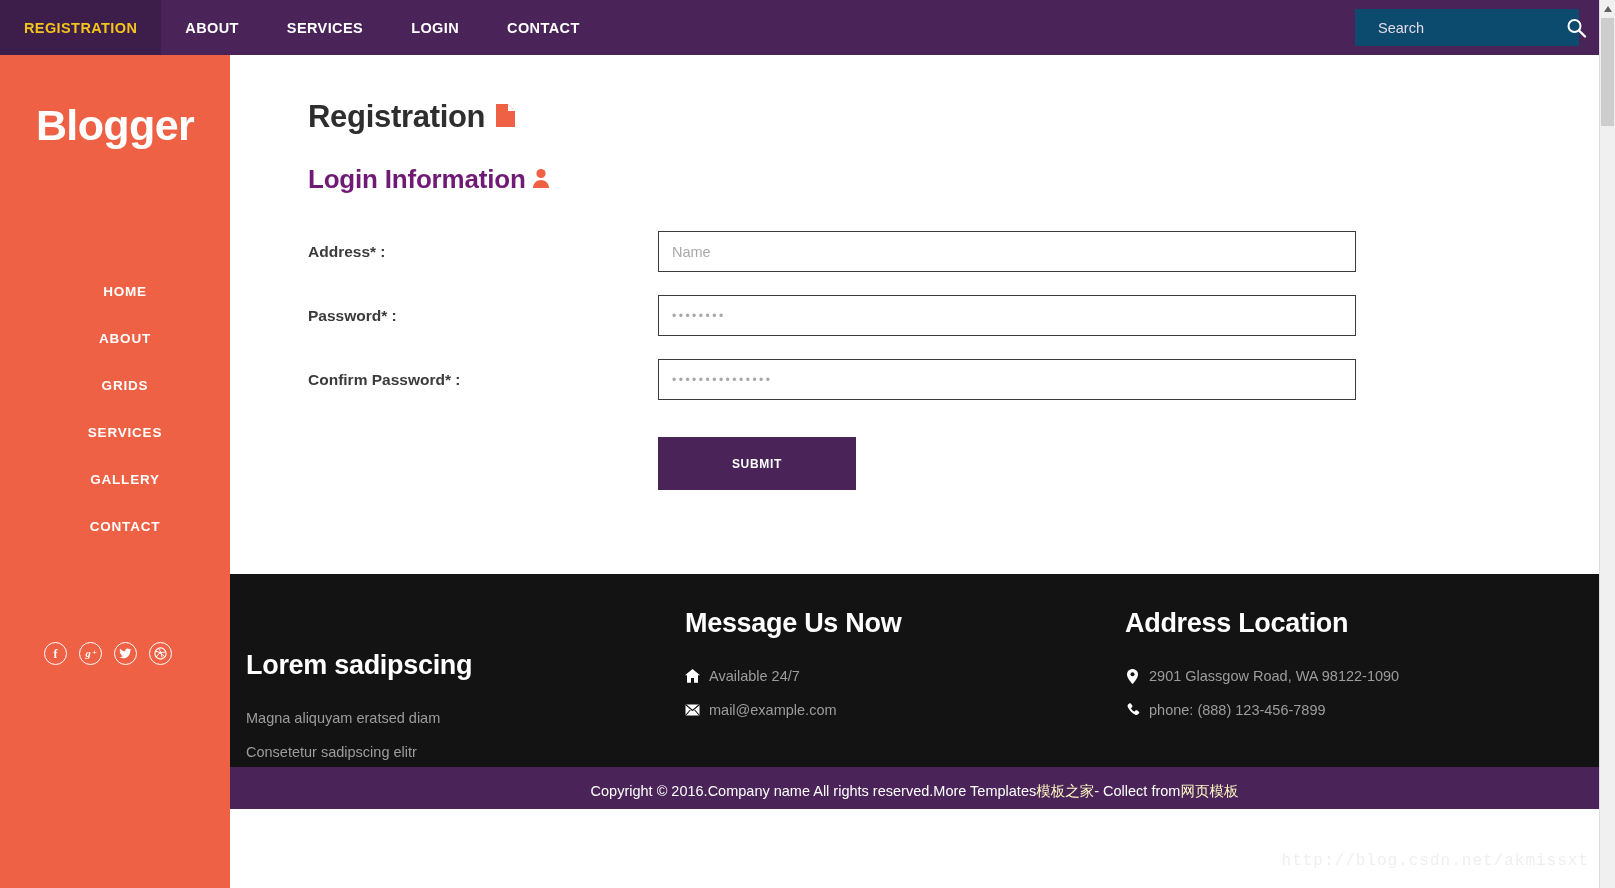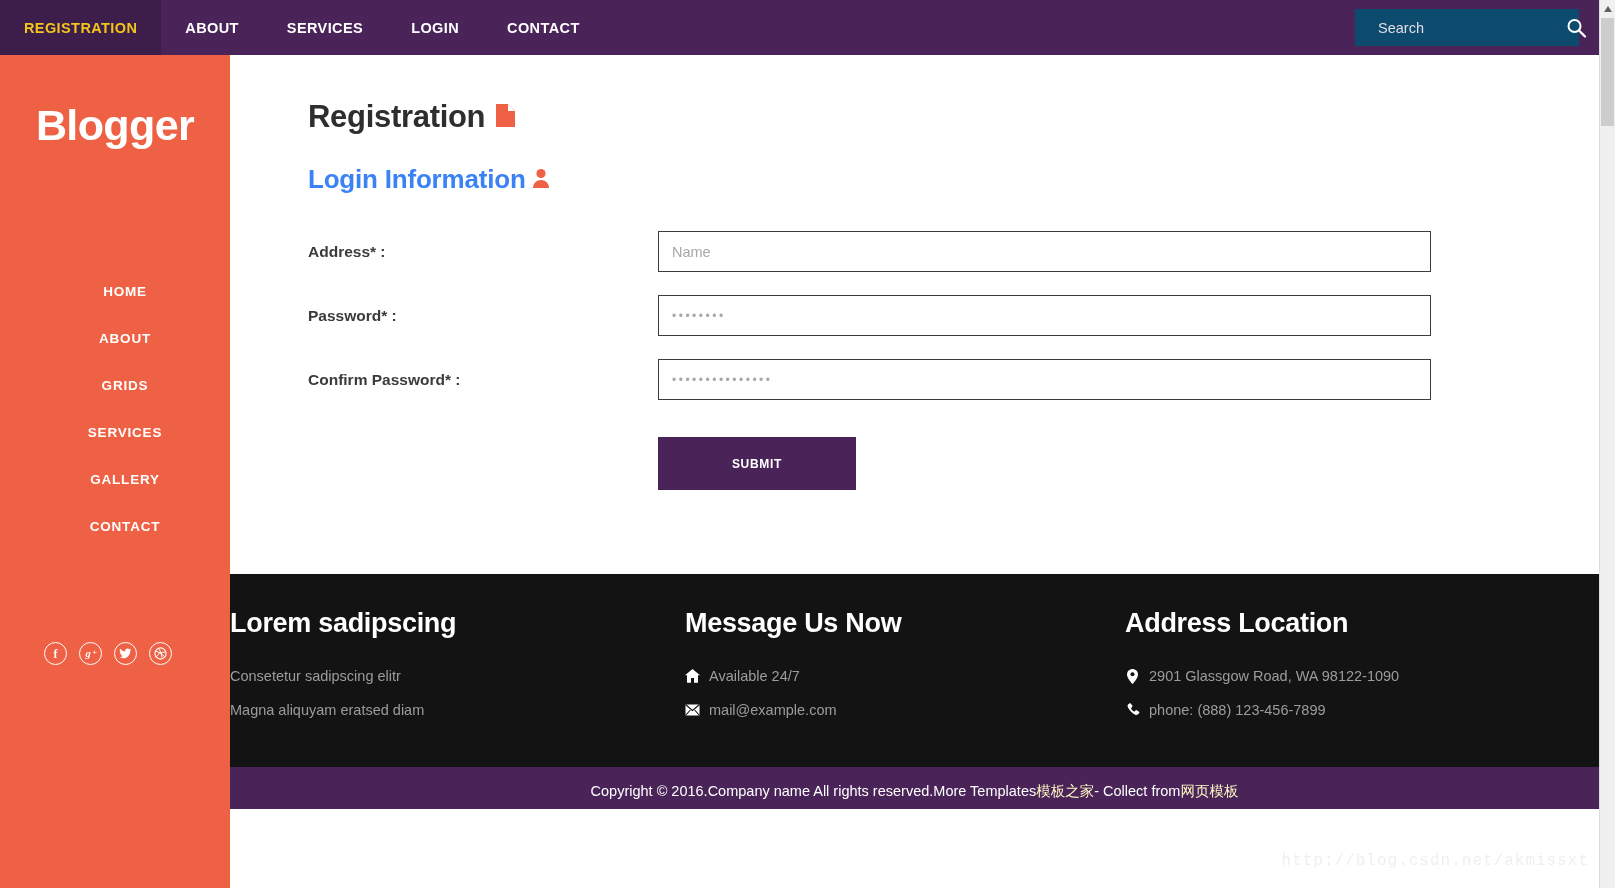--- a/index.html
+++ b/index.html
@@ -63,49 +63,49 @@
   
   .main {
     position: absolute; top: 55px; left: 230px; width: 1369px; height: 519px;
     background: #ffffff; padding: 44px 66px 0 78px;
   }
   .h-title {
     font-size: 31px; font-weight: bold; color: #2e2e2e; letter-spacing: -0.3px;
     display: flex; align-items: center; gap: 11px;
   }
   .h-sub {
-    margin-top: 29px; font-size: 26px; font-weight: bold; color: #3b82f6;
+    margin-top: 29px; font-size: 26px; font-weight: bold; color: #701a75;
     letter-spacing: -0.2px; display: flex; align-items: center; gap: 6px;
   }
   .form { margin-top: 36px; }
   .form-row { display: flex; align-items: center; margin-bottom: 23px; }
   .form-label {
     width: 350px; flex: none; font-size: 15.5px; color: #3b3b3b; font-weight: bold;
   }
   .form-input {
-    width: 773px; height: 41px; border: 1px solid #3b3b3b; background: #fff;
+    width: 698px; height: 41px; border: 1px solid #3b3b3b; background: #fff;
     padding: 0 13px; font-size: 14.5px; color: #4a4a4a; outline: none;
     font-family: "Liberation Sans", sans-serif;
   }
   .form-input::placeholder { color: #a8a8a8; opacity: 1; }
   .form-input.dots { letter-spacing: 2.5px; color: #9a9a9a; font-size: 12px; }
   .submit-row { margin-top: 37px; padding-left: 350px; }
   .submit-btn {
     width: 198px; height: 53px; background: #4a2458; border: none;
     color: #ffffff; font-size: 12px; font-weight: bold; letter-spacing: 0.7px;
     cursor: pointer; font-family: "Liberation Sans", sans-serif;
   }
 
   
   .footer {
     position: absolute; top: 574px; left: 230px; width: 1369px; height: 193px;
     background: #131313; display: flex; padding: 34px 0 0 0;
   }
   .fcol { padding-top: 0; }
-  .fcol.c1 { width: 455px; padding-left: 0; }
+  .fcol.c1 { width: 455px; padding-left: 16px; margin-top: 42px; }
   .fcol.c2 { width: 440px; }
   .fcol.c3 { width: 474px; }
   .fcol h3 {
     font-size: 27px; font-weight: bold; color: #ffffff; letter-spacing: -0.3px;
     margin-bottom: 29px;
   }
   .fline {
     font-size: 14.5px; color: #9c9c9c; margin-bottom: 18px;
     display: flex; align-items: center; gap: 9px;
   }
@@ -255,24 +255,24 @@
       <div class="submit-row">
         <button class="submit-btn">SUBMIT</button>
       </div>
     </div>
   </div>
 
   <div class="footer">
     <div class="fcol c1">
       <h3>Lorem sadipscing</h3>
       <div class="fline">
+        <span>Magna aliquyam eratsed diam</span>
+      </div>
+      <div class="fline">
         <span>Consetetur sadipscing elitr</span>
-      </div>
-      <div class="fline">
-        <span>Magna aliquyam eratsed diam</span>
       </div>
     </div>
 
     <div class="fcol c2">
       <h3>Message Us Now</h3>
       <div class="fline">
         <span class="fico">
           <svg width="15" height="14" viewBox="0 0 15 14">
               <path d="M7.5 0L0 6.3h2v7.5h4V9h3v4.8h4V6.3h2z" fill="#ffffff"></path>
             </svg>

